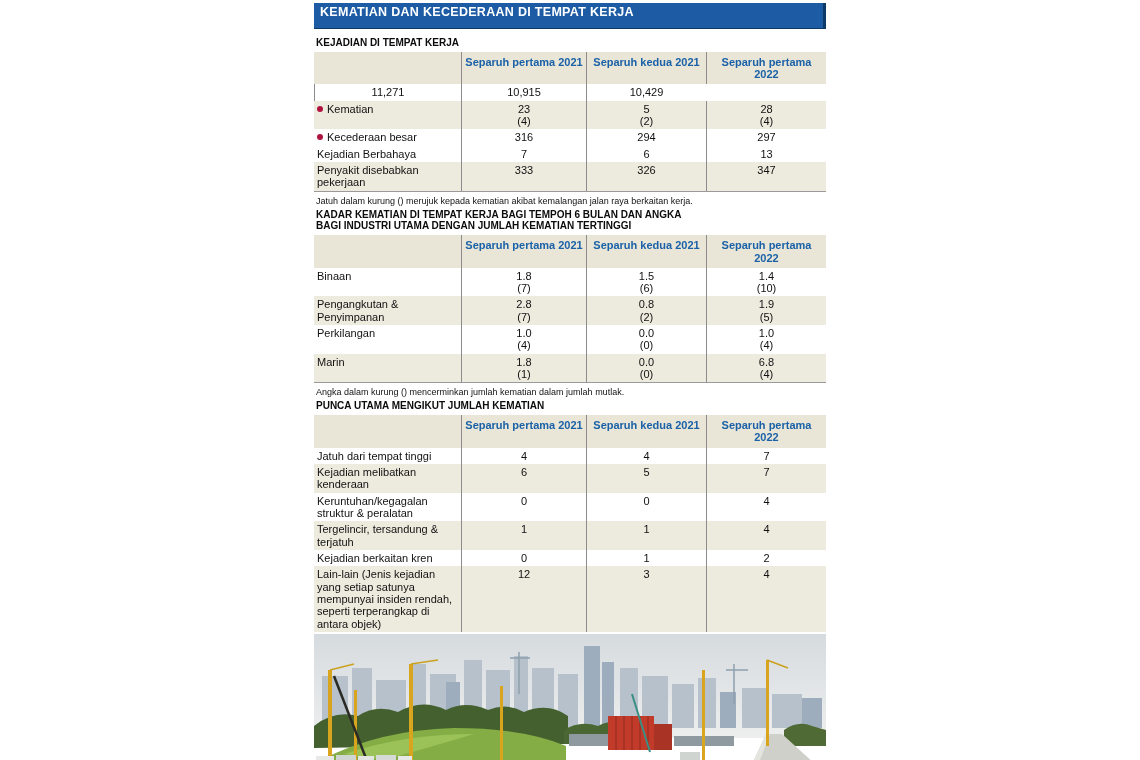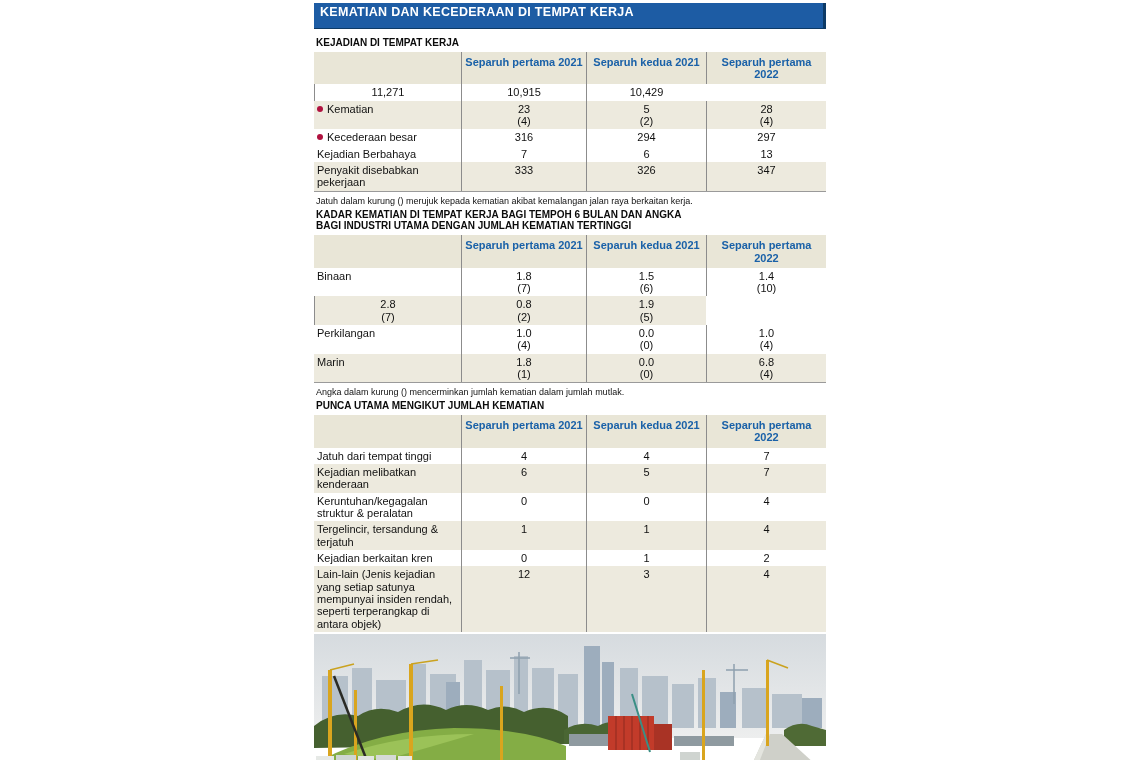--- a/index.html
+++ b/index.html
@@ -135,20 +135,21 @@
             <div class="cell c2">
               <div class="vline">1.5</div>
               <div class="vline">(6)</div>
             </div>
             <div class="cell c3">
               <div class="vline">1.4</div>
               <div class="vline">(10)</div>
             </div>
           </div>
           <div class="grid-row row alt">
+            <div class="cell lbl">Pengangkutan &amp; Penyimpanan</div>
             <div class="cell c1">
               <div class="vline">2.8</div>
               <div class="vline">(7)</div>
             </div>
             <div class="cell c2">
               <div class="vline">0.8</div>
               <div class="vline">(2)</div>
             </div>
             <div class="cell c3">
               <div class="vline">1.9</div>

